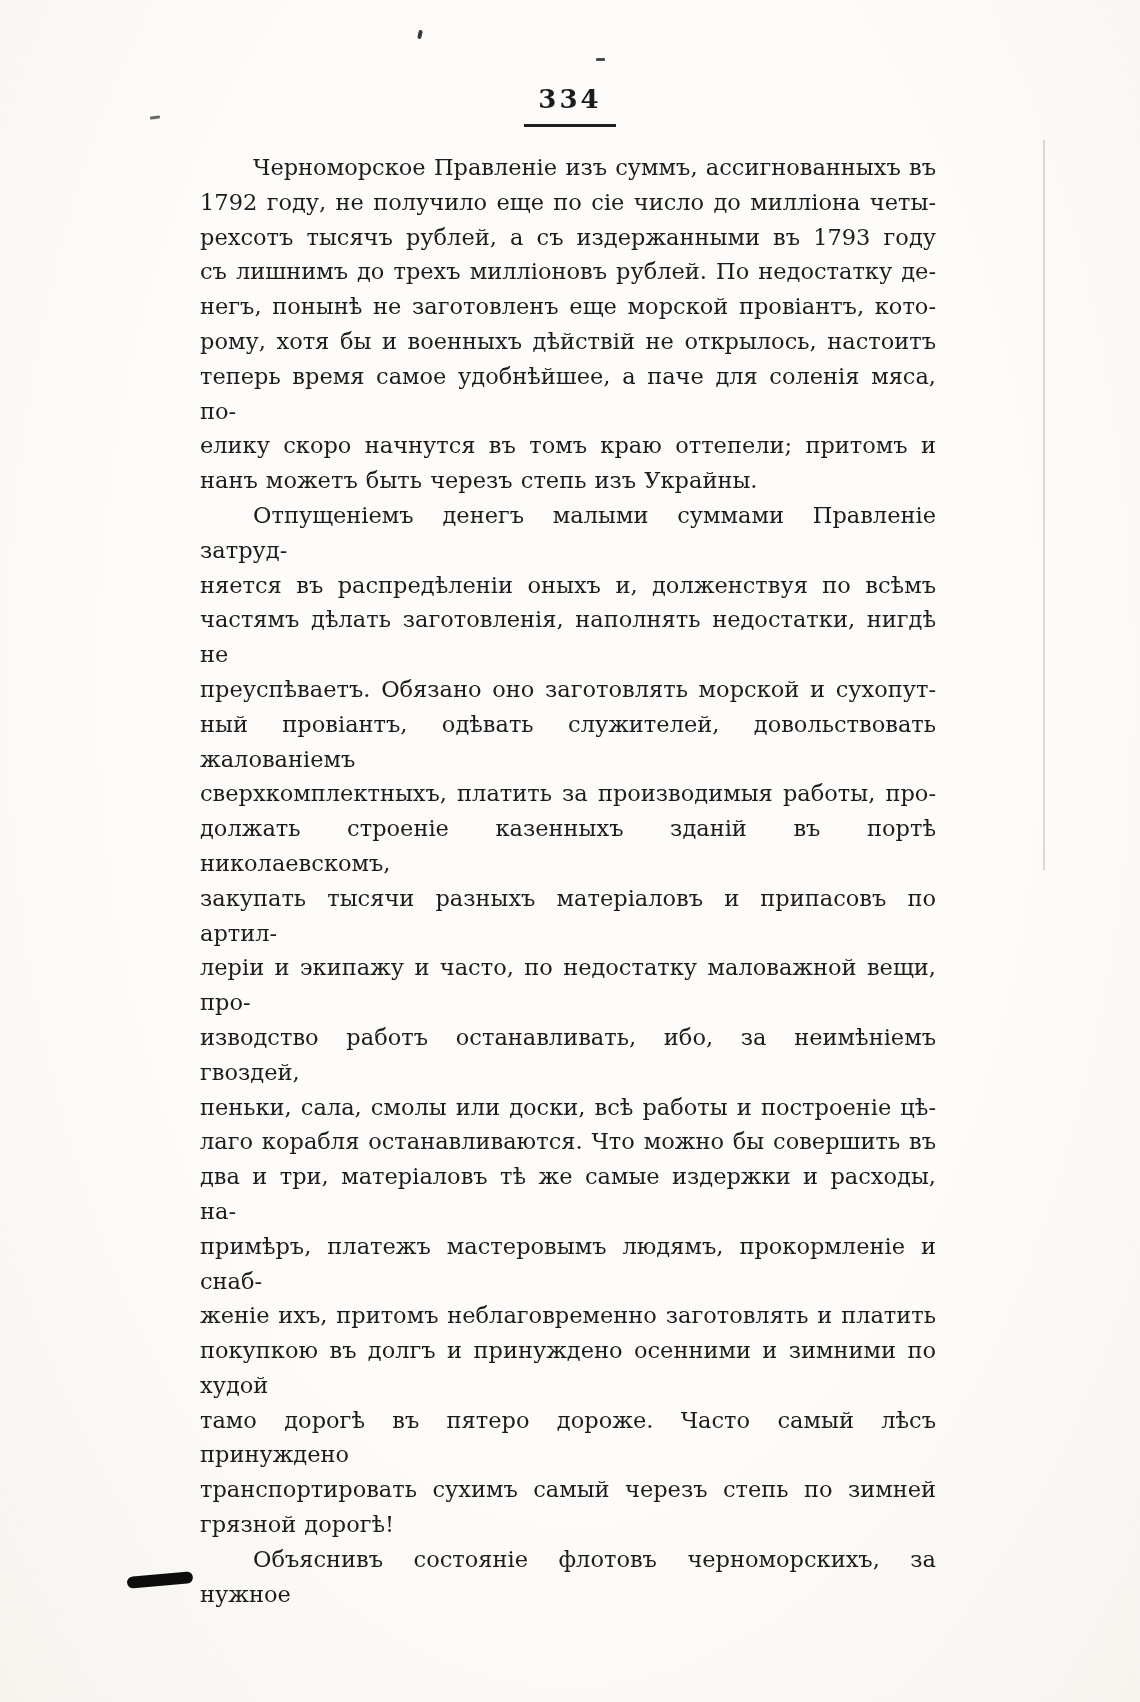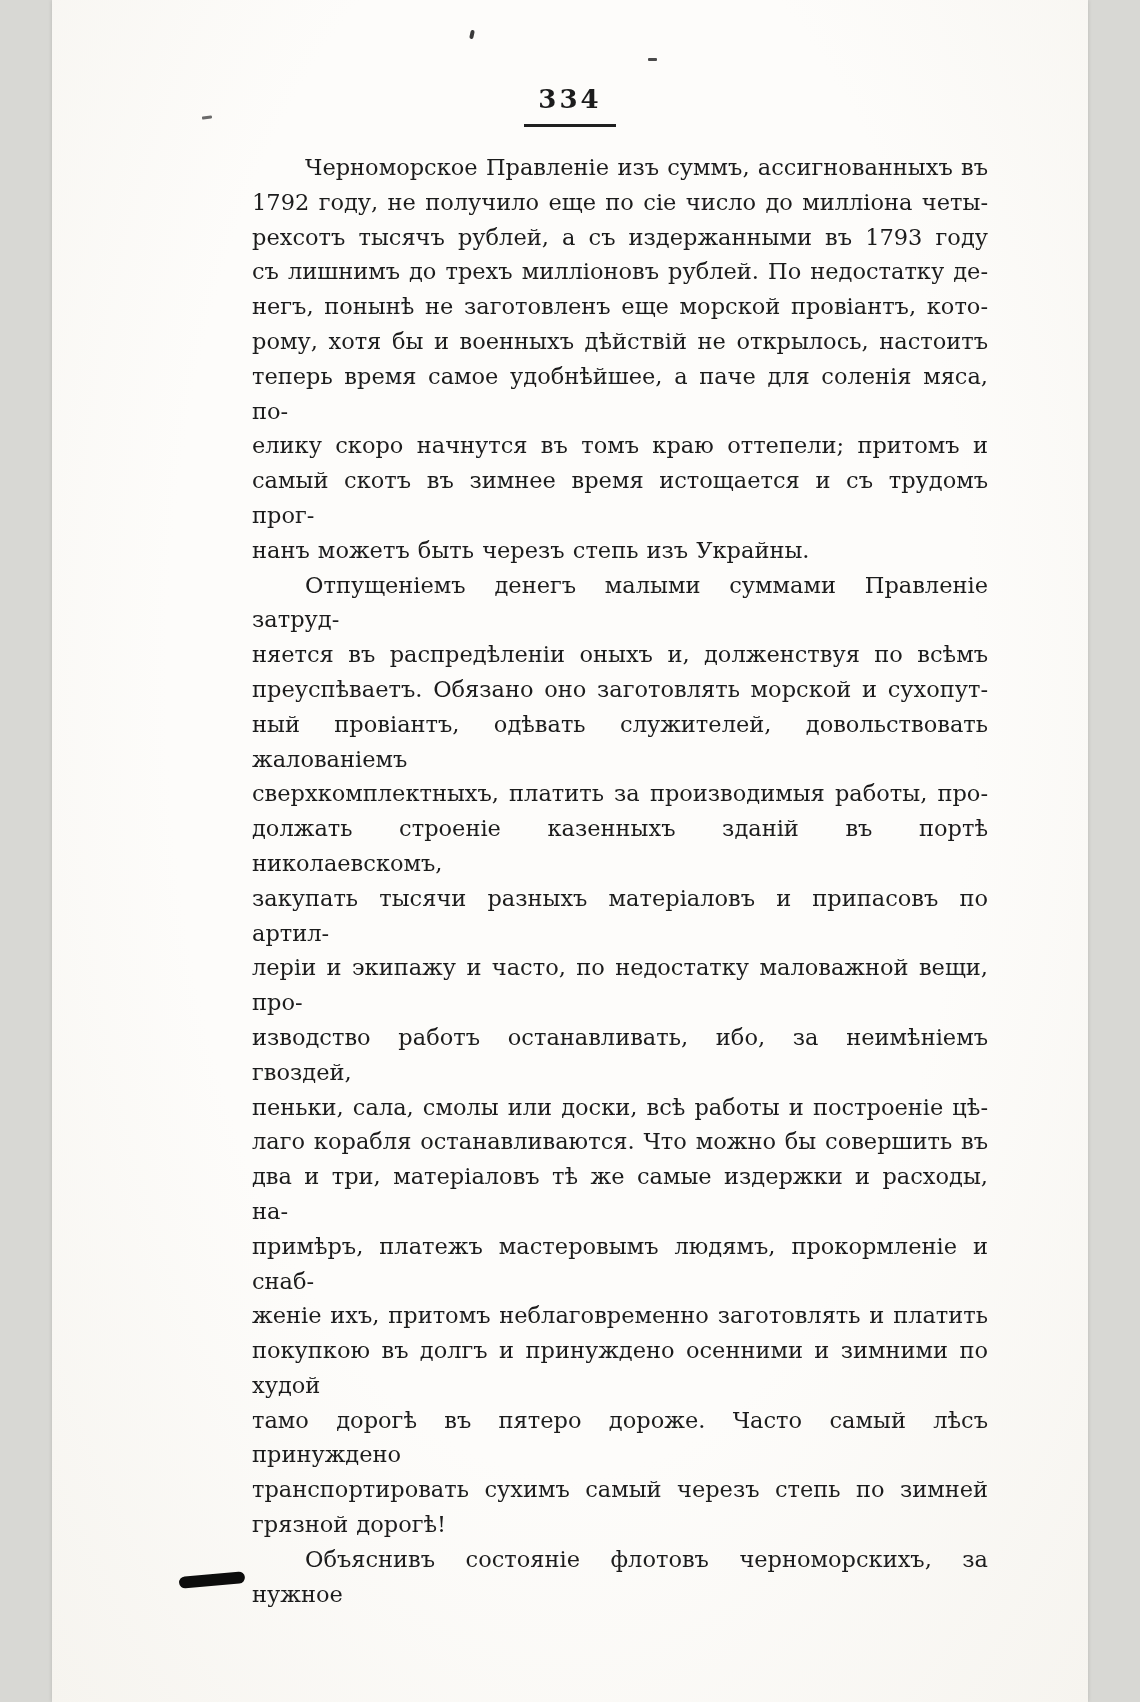--- a/index.html
+++ b/index.html
@@ -3,21 +3,21 @@
 <meta charset="utf-8">
 <title>Scanned book page 334</title>
 <style>
   html, body {
     margin: 0;
     padding: 0;
     background: #d8d8d4;
   }
   .page {
     position: relative;
-    width: 1036px;
+    width: 1140px;
     height: 1702px;
     margin: 0 auto;
     background: radial-gradient(ellipse at 50% 40%, #fdfcfa 55%, #f6f4ef 100%);
     color: #1c1c1c;
     font-family: "DejaVu Serif", "Liberation Serif", serif;
     overflow: hidden;
     box-shadow: 0 0 4px rgba(0,0,0,0.15);
   }
   .page-header {
     position: absolute;
@@ -119,26 +119,26 @@
   <div class="text-block">
     <div class="para">
         <div class="line">Черноморское Правленіе изъ суммъ, ассигнованныхъ въ</div>
         <div class="line">1792 году, не получило еще по сіе число до милліона четы-</div>
         <div class="line">рехсотъ тысячъ рублей, а съ издержанными въ 1793 году</div>
         <div class="line">съ лишнимъ до трехъ милліоновъ рублей. По недостатку де-</div>
         <div class="line">негъ, понынѣ не заготовленъ еще морской провіантъ, кото-</div>
         <div class="line">рому, хотя бы и военныхъ дѣйствій не открылось, настоитъ</div>
         <div class="line">теперь время самое удобнѣйшее, а паче для соленія мяса, по-</div>
         <div class="line">елику скоро начнутся въ томъ краю оттепели; притомъ и</div>
-        <div class="line">самый скотъ въ зимнее время истощается и съ трудомъ прог-</div>
         <div class="line last">нанъ можетъ быть черезъ степь изъ Украйны.</div>
       </div>
     <div class="para">
         <div class="line">Отпущеніемъ денегъ малыми суммами Правленіе затруд-</div>
         <div class="line">няется въ распредѣленіи оныхъ и, долженствуя по всѣмъ</div>
+        <div class="line">частямъ дѣлать заготовленія, наполнять недостатки, нигдѣ не</div>
         <div class="line">преуспѣваетъ. Обязано оно заготовлять морской и сухопут-</div>
         <div class="line">ный провіантъ, одѣвать служителей, довольствовать жалованіемъ</div>
         <div class="line">сверхкомплектныхъ, платить за производимыя работы, про-</div>
         <div class="line">должать строеніе казенныхъ зданій въ портѣ николаевскомъ,</div>
         <div class="line">закупать тысячи разныхъ матеріаловъ и припасовъ по артил-</div>
         <div class="line">леріи и экипажу и часто, по недостатку маловажной вещи, про-</div>
         <div class="line">изводство работъ останавливать, ибо, за неимѣніемъ гвоздей,</div>
         <div class="line">пеньки, сала, смолы или доски, всѣ работы и построеніе цѣ-</div>
         <div class="line">лаго корабля останавливаются. Что можно бы совершить въ</div>
         <div class="line">два и три, матеріаловъ тѣ же самые издержки и расходы, на-</div>

